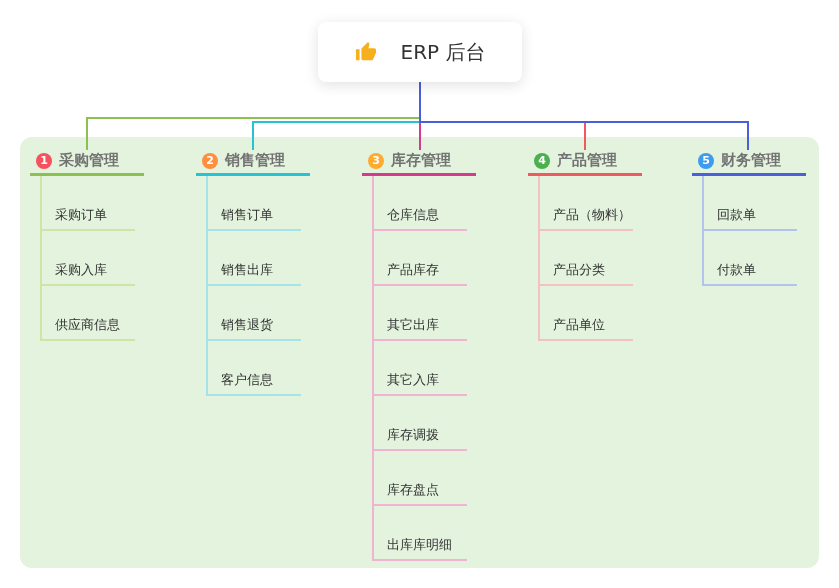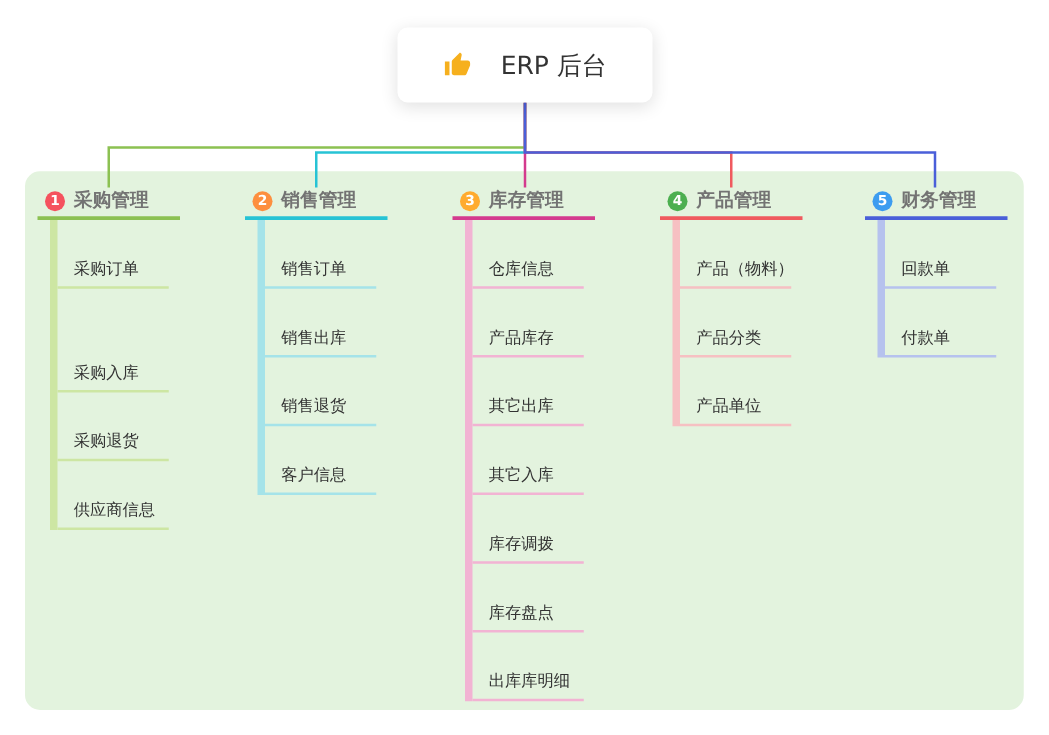--- a/index.html
+++ b/index.html
@@ -32,21 +32,21 @@
     display:flex; align-items:center; gap:7px; height:28px;
     border-bottom:3px solid #999; padding-left:6px;
   }
   .badge {
     width:16px; height:16px; border-radius:50%; flex:none;
     color:#ffffff; font-size:11px; font-weight:bold; line-height:1;
     display:flex; align-items:center; justify-content:center;
   }
   .branch-label { font-size:15px; font-weight:600; color:#737373; white-space:nowrap; }
 
-  .children { position:absolute; left:10px; top:28px; width:95px; border-left:6px solid #ec4899; }
+  .children { position:absolute; left:10px; top:28px; width:95px; border-left:2px solid #ec4899; }
   .child { height:55px; border-bottom:2px solid #ccc; position:relative; }
   .child-label {
     position:absolute; left:13px; bottom:5px;
     font-size:13px; color:#333333; white-space:nowrap;
   }
 </style>
 </head>
 <body>
 
 <div class="canvas">
@@ -72,25 +72,22 @@
   <div id="branches">
       <div class="branch" style="left: 30px;">
         <div class="branch-header" style="border-bottom-color: rgb(140, 193, 82);">
           <span class="badge" style="background: rgb(245, 82, 94);">1</span>
           <span class="branch-label">采购管理</span>
         </div>
         <div class="children" style="border-left-color: rgb(205, 230, 163);">
           <div class="child" style="border-bottom-color: rgb(205, 230, 163);">
             <span class="child-label">采购订单</span>
           </div>
-          <div class="child" style="border-bottom-color: rgb(205, 230, 163); margin-top: 28px;">
+          <div class="child" style="border-bottom-color: rgb(205, 230, 163);">
             <span class="child-label">采购入库</span>
-          </div>
-          <div class="child" style="border-bottom-color: rgb(205, 230, 163);">
-            <span class="child-label">采购退货</span>
           </div>
           <div class="child" style="border-bottom-color: rgb(205, 230, 163);">
             <span class="child-label">供应商信息</span>
           </div>
         </div>
       </div>
       <div class="branch" style="left: 196px;">
         <div class="branch-header" style="border-bottom-color: rgb(39, 195, 213);">
           <span class="badge" style="background: rgb(253, 143, 63);">2</span>
           <span class="branch-label">销售管理</span>

